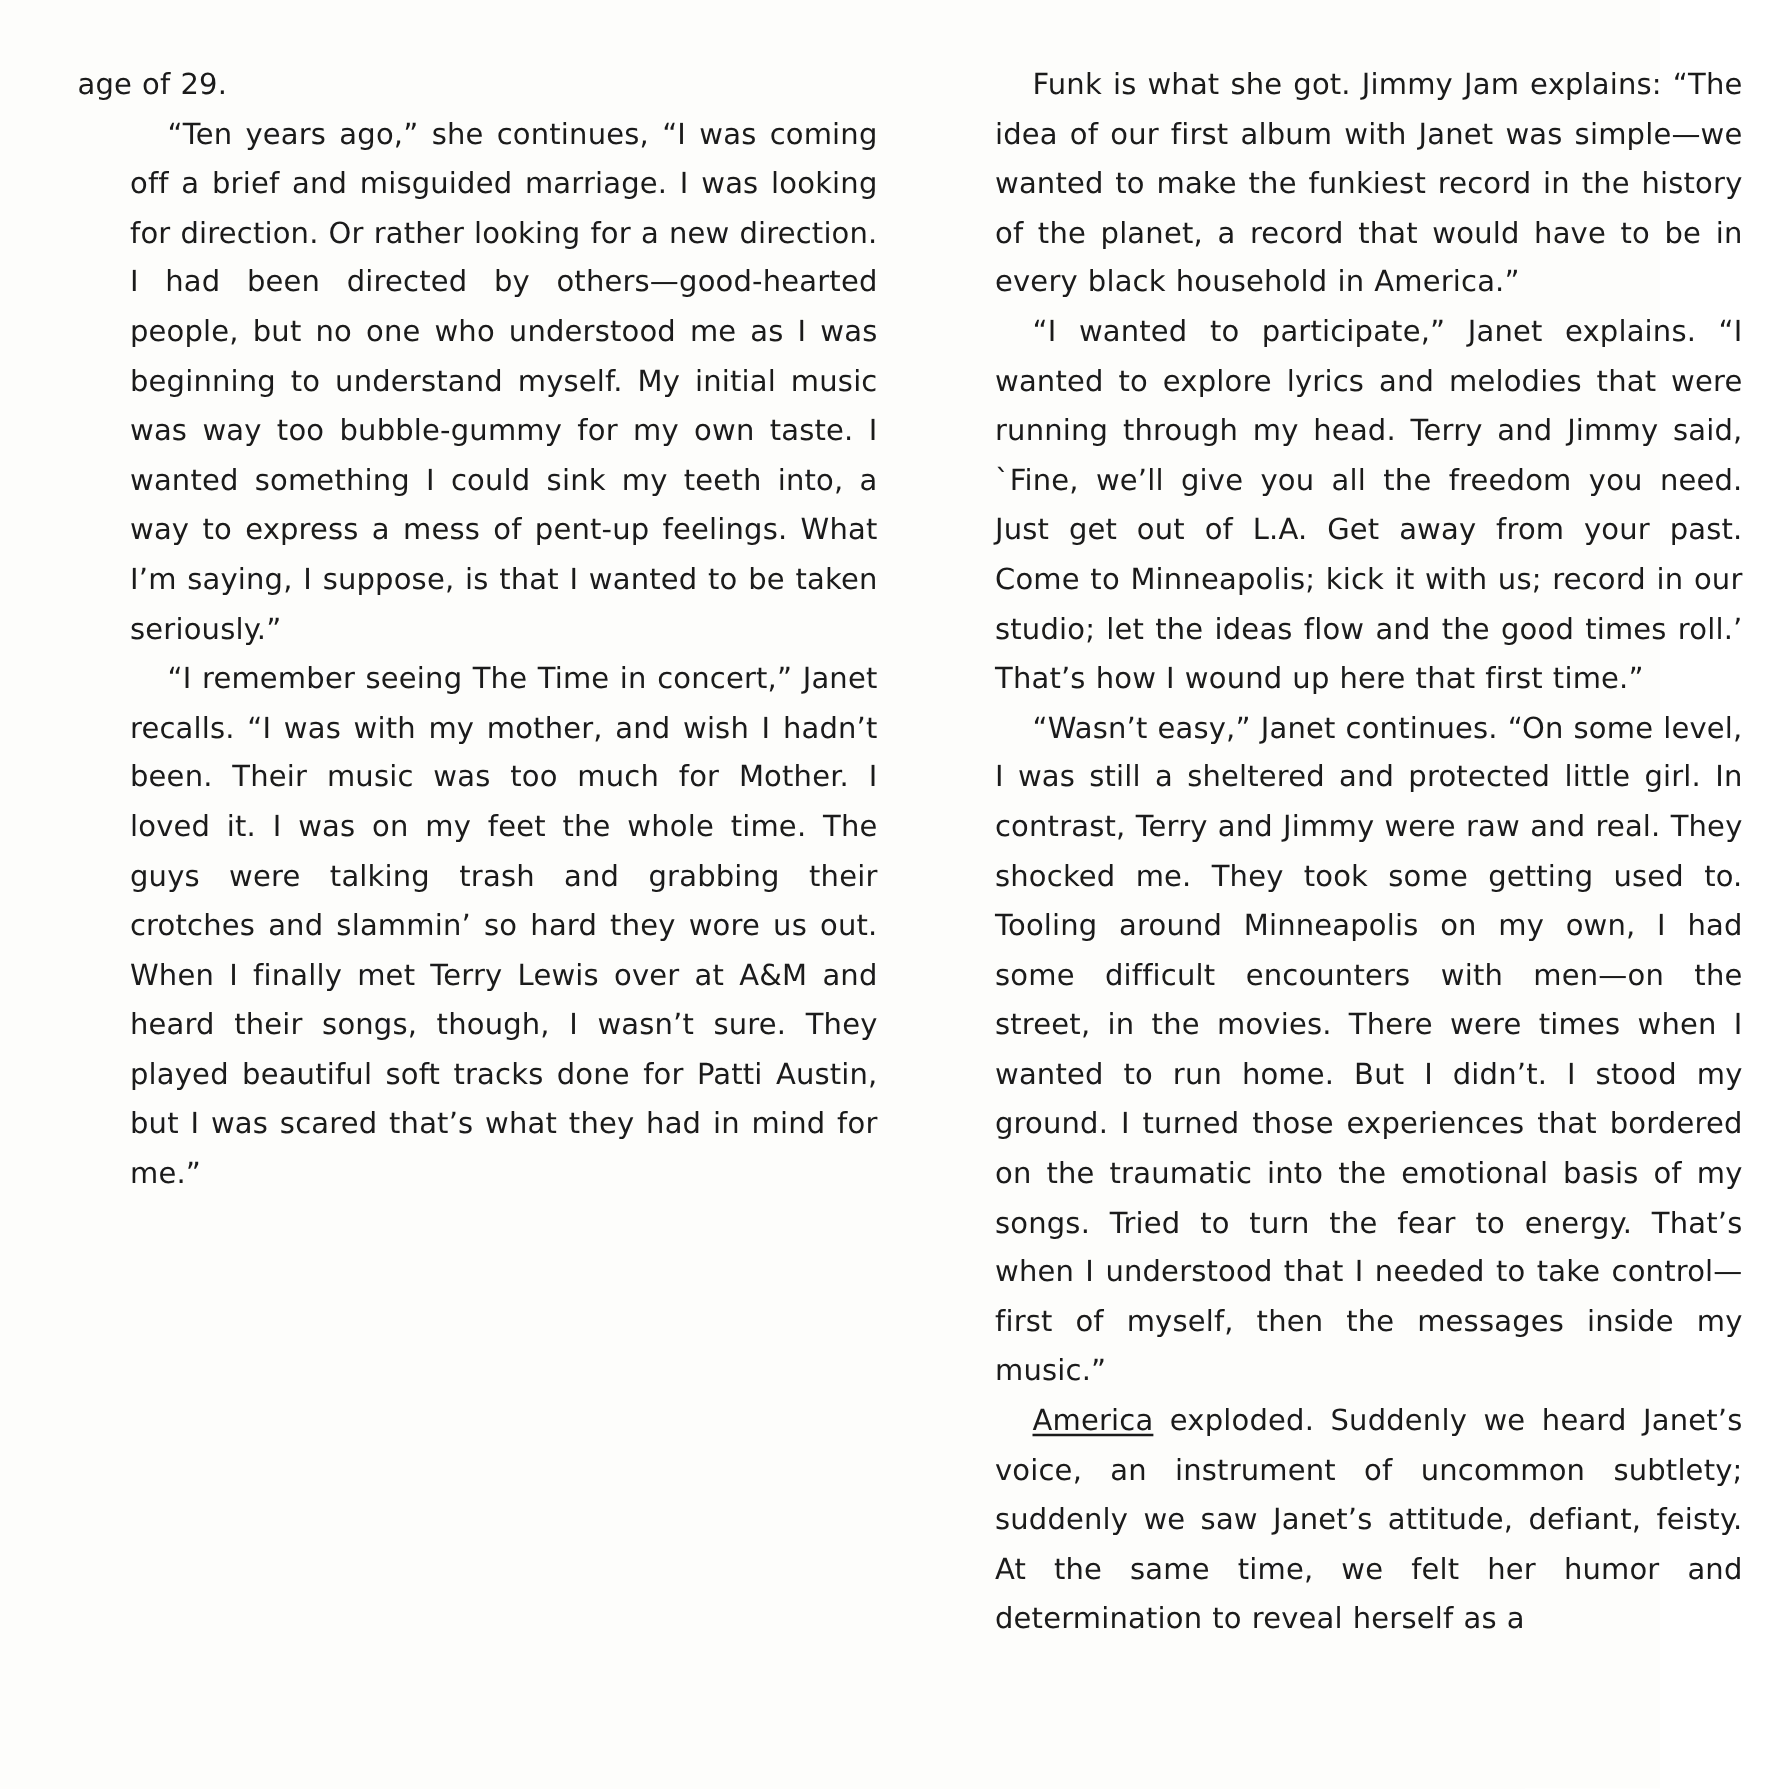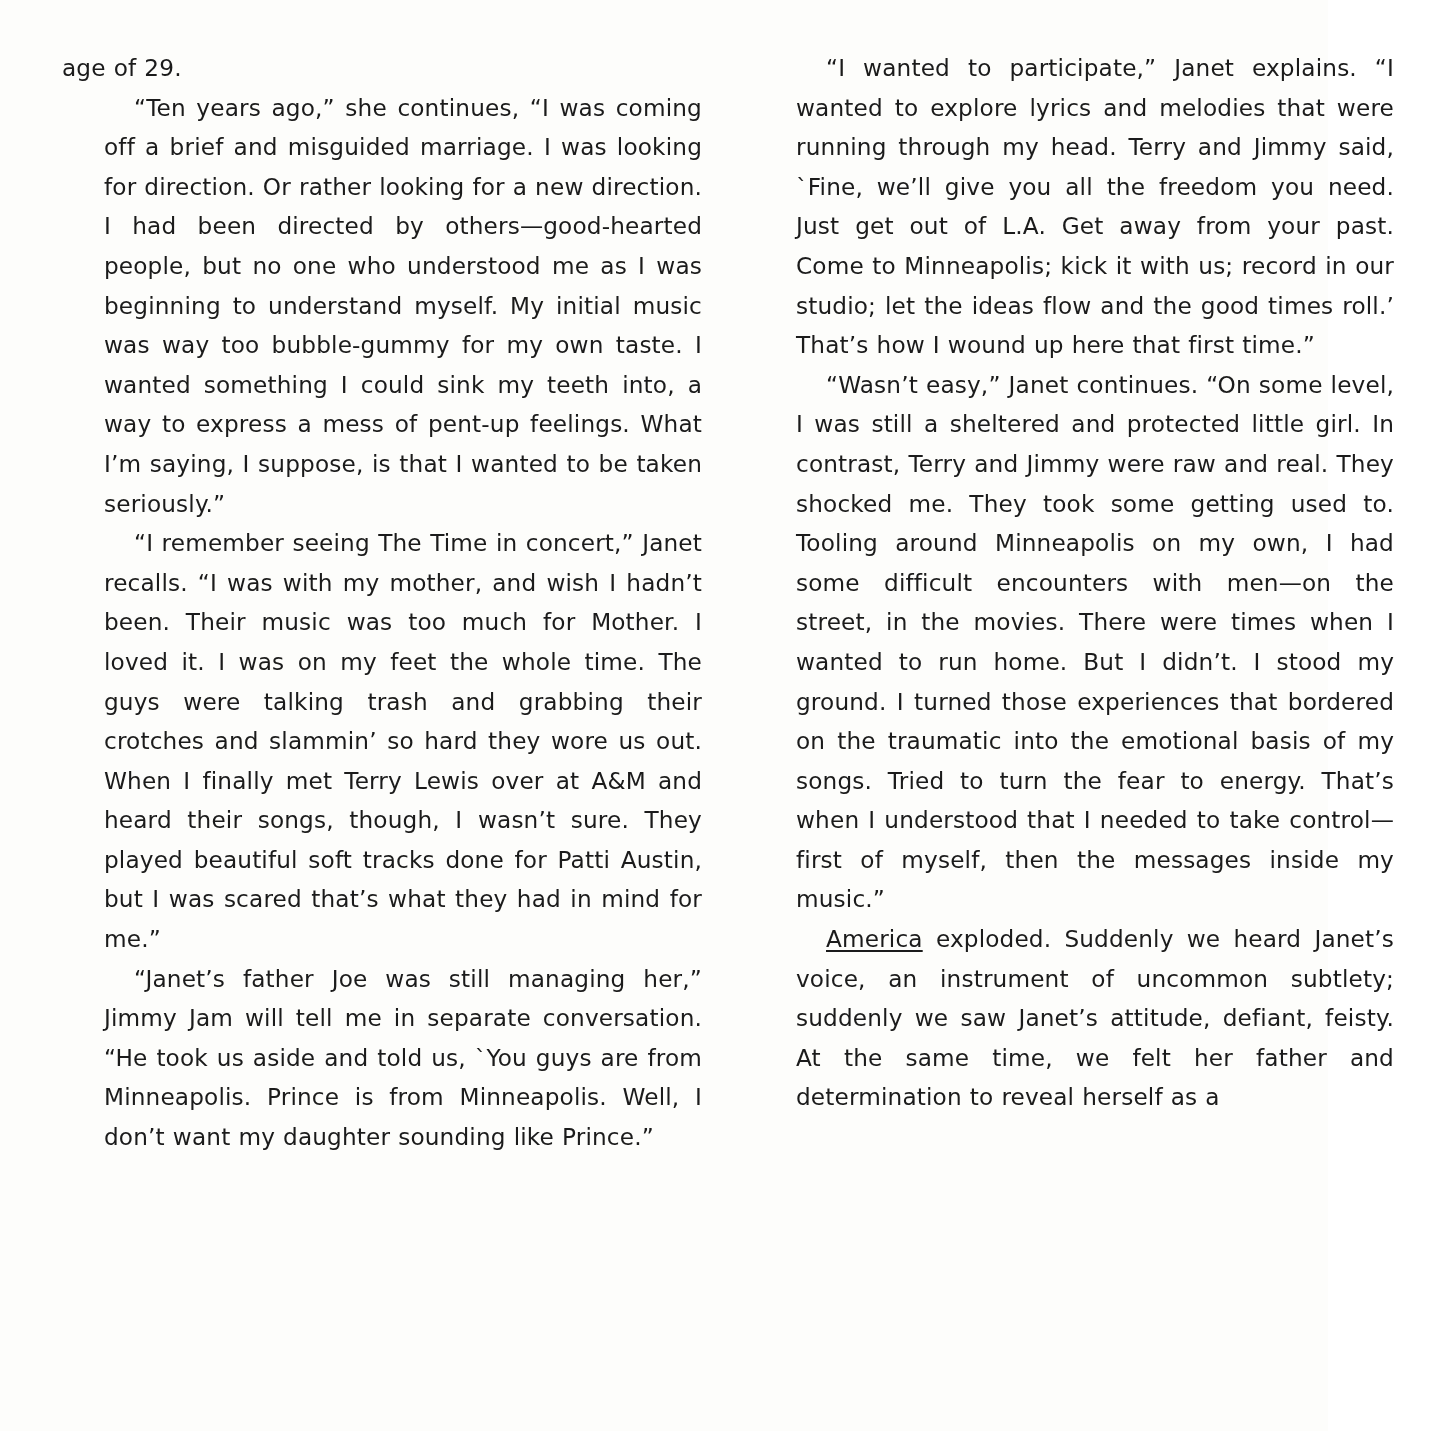--- a/index.html
+++ b/index.html
@@ -58,23 +58,23 @@
 </head>
 <body>
 
 <div class="page">
   <div class="columns">
 
     <div class="column">
       <p class="noindent">age of 29.</p>
       <p class="indent">“Ten years ago,” she continues, “I was coming off a brief and misguided marriage.  I was looking for direction.  Or rather looking for a new direction.  I had been directed by others—good-hearted people, but no one who understood me as I was beginning to understand myself.  My initial music was way too bubble-gummy for my own taste.  I wanted something I could sink my teeth into, a way to express a mess of pent-up feelings.  What I’m saying, I suppose, is that I wanted to be taken seriously.”</p>
       <p class="indent">“I remember seeing The Time in concert,” Janet recalls.  “I was with my mother, and wish I hadn’t been.  Their music was too much for Mother.  I loved it.  I was on my feet the whole time.  The guys were talking trash and grabbing their crotches and slammin’ so hard they wore us out.  When I finally met Terry Lewis over at A&amp;M and heard their songs, though, I wasn’t sure.  They played beautiful soft tracks done for Patti Austin, but I was scared that’s what they had in mind for me.”</p>
-      <p class="indent">“Janet’s father Joe was still managing her,” Jimmy Jam will tell me in separate conversation.  “He took us aside and told us, `You guys are from Minneapolis.  Prince is from Minneapolis.  Well, I don’t want my daughter sounding like Prince.”</p>
     </div>
 
     <div class="column">
+      <p class="indent">Funk is what she got.  Jimmy Jam explains:  “The idea of our first album with Janet was simple—we wanted to make the funkiest record in the history of the planet, a record that would have to be in every black household in America.”</p>
       <p class="indent">“I wanted to participate,” Janet explains.  “I wanted to explore lyrics and melodies that were running through my head.  Terry and Jimmy said, `Fine, we’ll give you all the freedom you need.  Just get out of L.A.  Get away from your past.  Come to Minneapolis; kick it with us; record in our studio; let the ideas flow and the good times roll.’  That’s how I wound up here that first time.”</p>
       <p class="indent">“Wasn’t easy,” Janet continues.  “On some level, I was still a sheltered and protected little girl.  In contrast, Terry and Jimmy were raw and real.  They shocked me.  They took some getting used to.  Tooling around Minneapolis on my own, I had some difficult encounters with men—on the street, in the movies.  There were times when I wanted to run home.  But I didn’t.  I stood my ground.  I turned those experiences that bordered on the traumatic into the emotional basis of my songs.  Tried to turn the fear to energy.  That’s when I understood that I needed to take control—first of myself, then the messages inside my music.”</p>
-      <p class="indent"><span class="underline">America</span><span> exploded.  Suddenly we heard Janet’s voice, an instrument of uncommon subtlety; suddenly we saw Janet’s attitude, defiant, feisty.  At the same time, we felt her father and determination to reveal herself as a</span></p>
+      <p class="indent"><span class="underline">America</span><span> exploded.  Suddenly we heard Janet’s voice, an instrument of uncommon subtlety; suddenly we saw Janet’s attitude, defiant, feisty.  At the same time, we felt her humor and determination to reveal herself as a</span></p>
     </div>
 
   </div>
 </div>
 
 </body></html>

